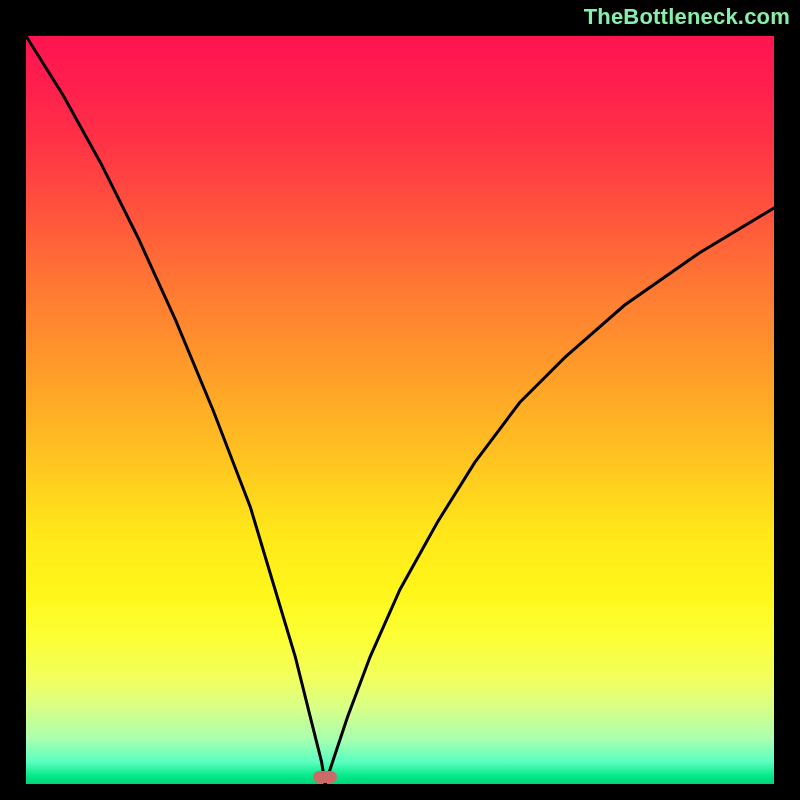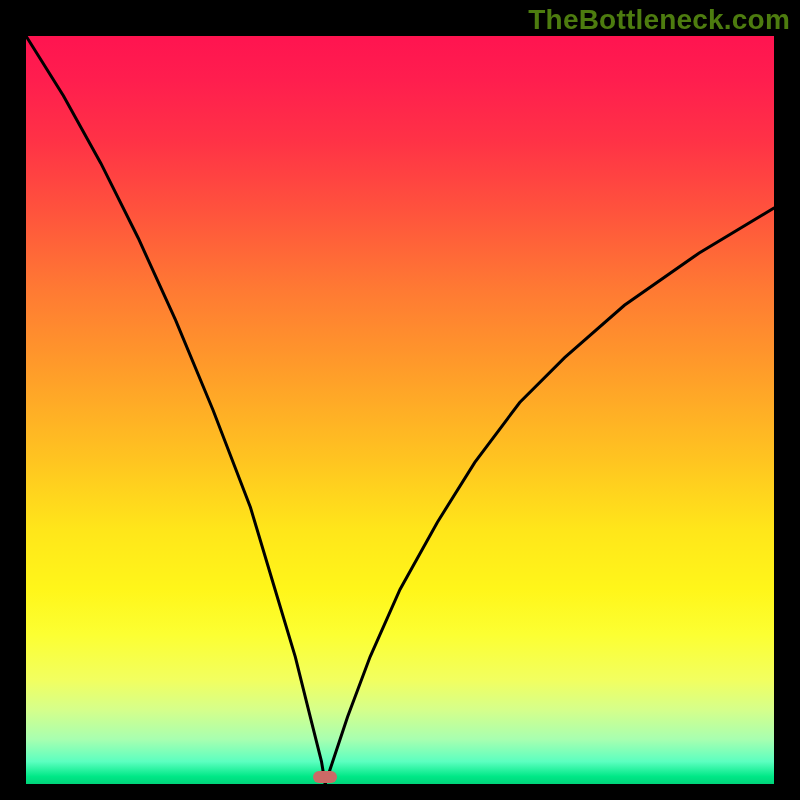--- a/index.html
+++ b/index.html
@@ -59,23 +59,23 @@
     position: absolute;
     width: 24px;
     height: 12px;
     border-radius: 6px;
     transform: translate(-50%, -50%);
   }
   .watermark {
     position: absolute;
     top: 4px;
     right: 10px;
-    font-size: 28px;
+    font-size: 22px;
     font-weight: 600;
-    color: #4d7c0f;
+    color: #86efac;
     letter-spacing: 0.2px;
   }
 </style>
 </head>
 <body>
 
 <div class="watermark">TheBottleneck.com</div>
 
 <div class="frame">
   <div class="plot-area">

